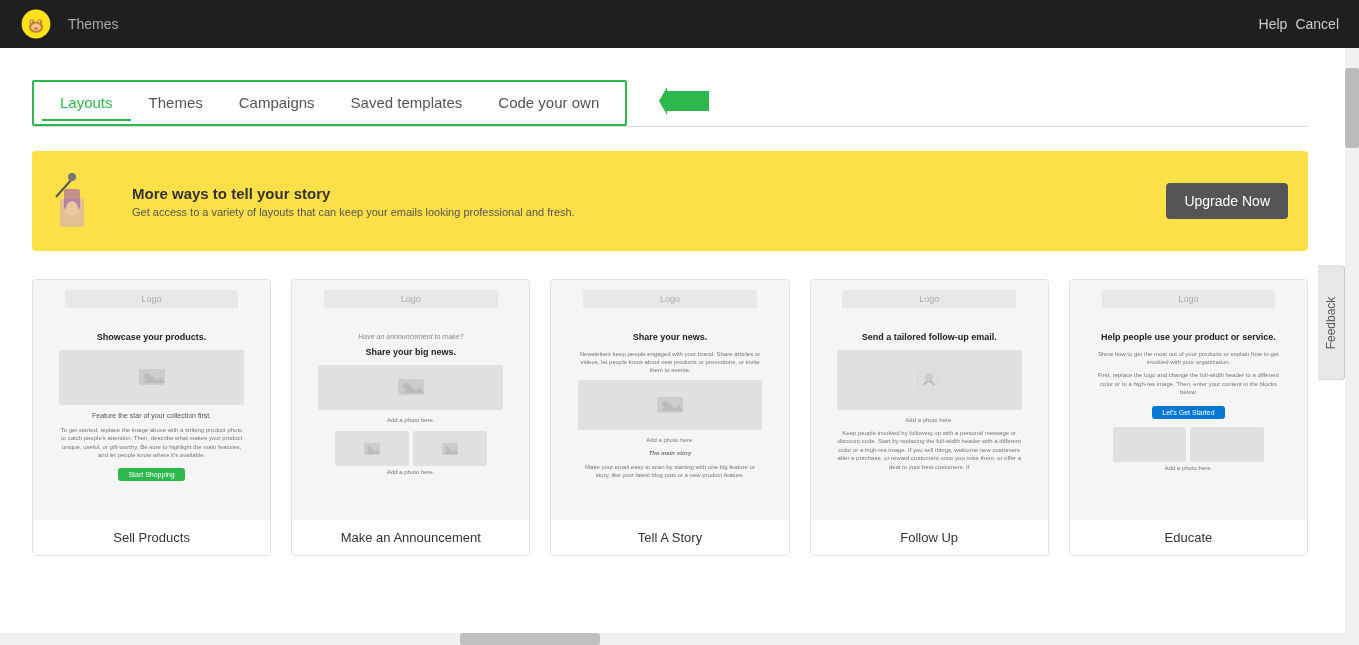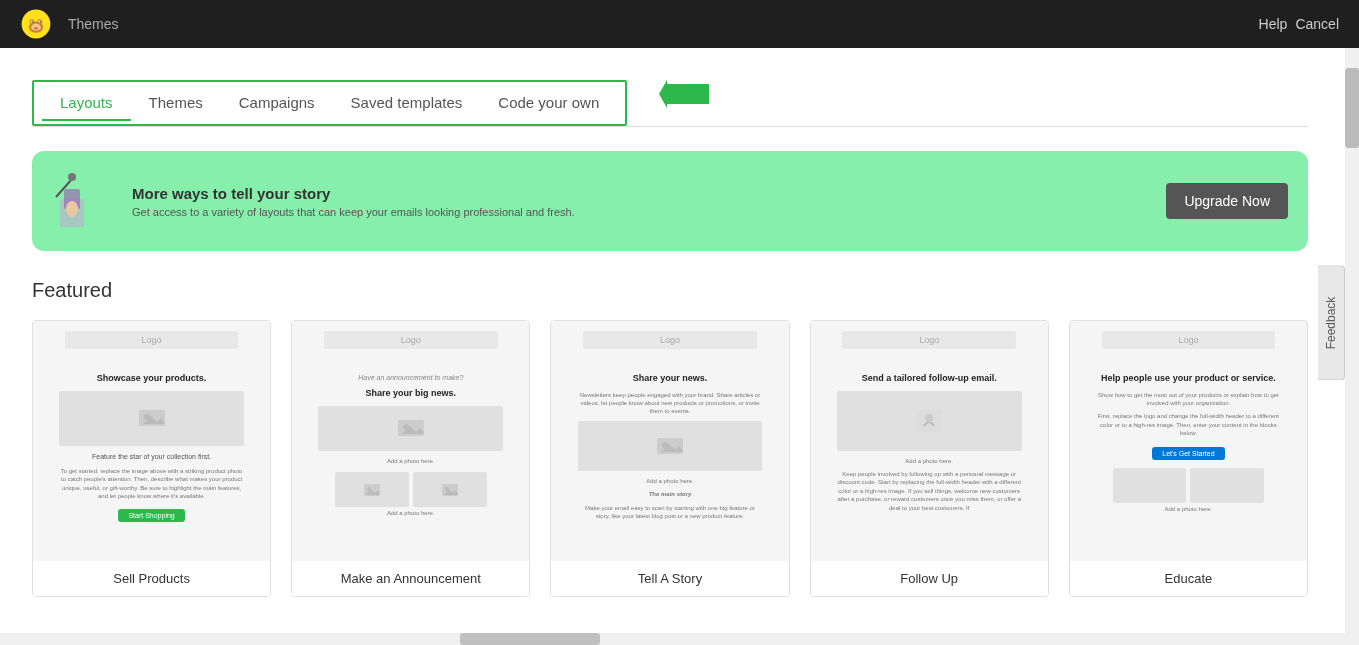--- a/index.html
+++ b/index.html
@@ -22,21 +22,21 @@
 
     
     .main-content { padding: 32px 32px 0 32px; max-width: 1340px; }
 
     
     .page-title { font-size: 32px; font-weight: 300; color: #222; margin-bottom: 28px; }
 
     
     .tabs-wrapper {
       display: flex;
-      align-items: flex-start;
+      align-items: center;
       border-bottom: 1px solid #ddd;
       margin-bottom: 24px;
       position: relative;
     }
     .tabs-container {
       display: flex;
       align-items: center;
       border: 2px solid #2db84b;
       border-radius: 2px;
       padding: 4px 8px;
@@ -60,22 +60,22 @@
     
     .arrow-indicator {
       margin-left: 32px;
       color: #2db84b;
       font-size: 28px;
       line-height: 1;
     }
 
     
     .promo-banner {
-      background: #86efac;
-      border-radius: 12px;
+      background: #fde047;
+      border-radius: 4px;
       display: flex;
       align-items: center;
       padding: 18px 20px;
       margin-bottom: 28px;
       gap: 16px;
     }
     .promo-illustration { width: 64px; height: 64px; flex-shrink: 0; }
     .promo-text { flex: 1; }
     .promo-title { font-size: 15px; font-weight: 600; color: #333; margin-bottom: 4px; }
     .promo-desc { font-size: 11px; color: #555; }
@@ -278,21 +278,20 @@
       <circle cx="20" cy="8" r="4" fill="#777"></circle>
       <ellipse cx="20" cy="40" rx="6" ry="8" fill="#e8c89e"></ellipse>
     </svg>
     <div class="promo-text">
       <div class="promo-title">More ways to tell your story</div>
       <div class="promo-desc">Get access to a variety of layouts that can keep your emails looking professional and fresh.</div>
     </div>
     <button class="upgrade-btn">Upgrade Now</button>
   </div>
 
-  <div class="section-title">Featured</div>
 
   <div class="templates-grid">
 
     <div class="template-card">
       <div class="template-preview">
         <div class="template-logo-placeholder">Logo</div>
         <div class="template-headline">Showcase your products.</div>
         <div class="template-img-placeholder">
           <svg width="30" height="20" viewBox="0 0 30 20">
               <rect x="2" y="2" width="26" height="16" rx="2" fill="#ccc"></rect>

